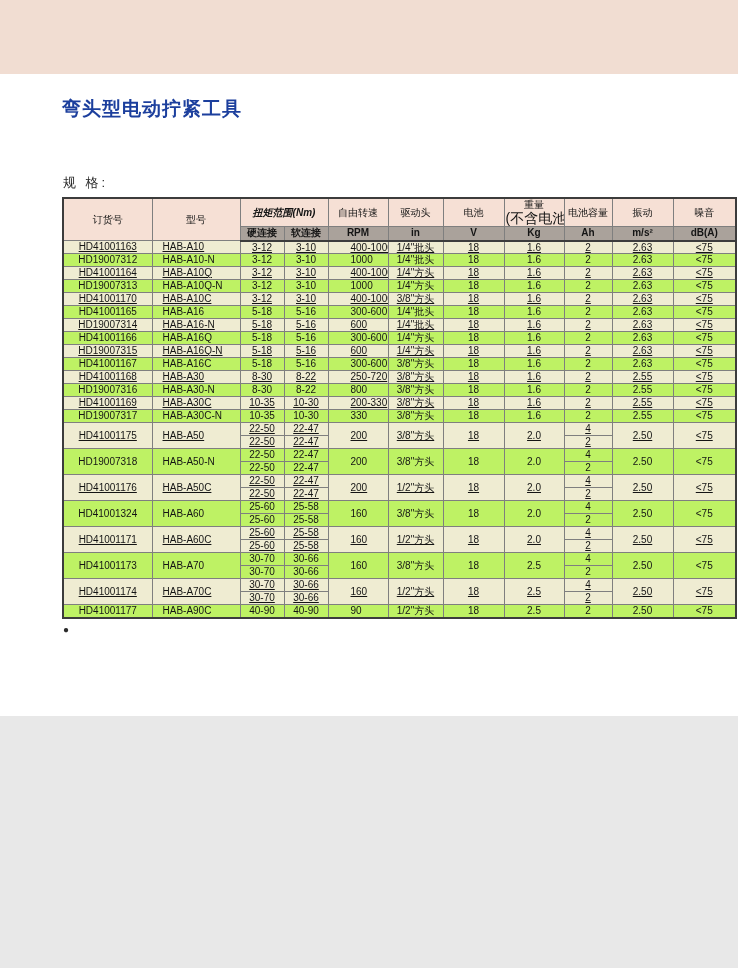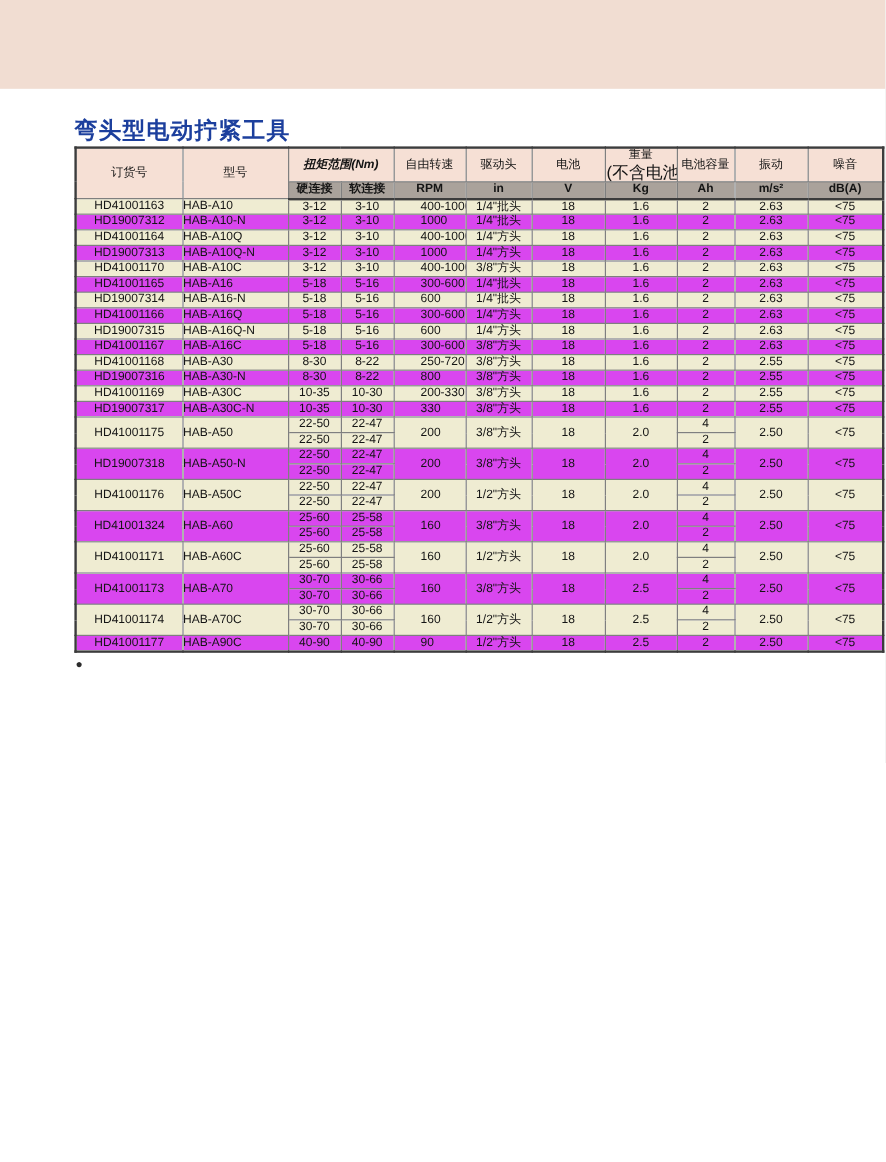--- a/index.html
+++ b/index.html
@@ -1,17 +1,17 @@
 <!DOCTYPE html>
 <html style="--band-bg: #f1ddd2; --title-blue: #1c3f9d; --header-bg: #f6e0d5; --unit-row-bg: #aaa29b; --row-alt-bg: #efecd2; --border-dark: #3c3c3c; --border-light: #7f7f7f;"><head>
 <meta charset="utf-8">
 <style>
   html,body { margin:0; padding:0; background:#e8e8e8; }
   .page {
-    width:738px; height:968px; margin:0 auto; background:#ffffff;
+    width:738px; height:716px; margin:0 auto; background:#ffffff;
     font-family:"Liberation Sans", sans-serif; position:relative; overflow:hidden;
   }
   .band { height:74px; background:var(--band-bg,#f1ddd2); }
   .title {
     margin:22px 0 0 62px; font-size:19px; font-weight:bold;
     color:var(--title-blue,#1c3f9d); letter-spacing:1px;
   }
   .spec-label {
     margin:52px 0 5px 63px; font-size:13px; color:#2b2b2b; letter-spacing:3px;
   }
@@ -24,37 +24,38 @@
     padding:0 1px; text-align:center; font-weight:normal;
     overflow:hidden; white-space:nowrap; line-height:1.15;
   }
   thead tr.top th { background:var(--header-bg,#f6e0d5); height:23px; }
   thead tr.top th.torque { font-weight:bold;font-style:italic; }
   thead tr.units th {
     background:var(--unit-row-bg,#aaa29b); height:13px; font-weight:bold;
     border-bottom:2px solid var(--border-dark,#3c3c3c);
   }
   .weight-sub { display:block; font-size:14px; margin-top:-1px; }
-  tbody tr { height:13px; background:#d946ef; }
-  tbody tr.alt { background:var(--row-alt-bg,#efecd2); }
-  tbody td.model { text-align:left; padding-left:0; }
+  tbody tr { height:13px; background:#bef264; }
+  tbody tr.alt { background:var(--row-alt-bg,#efecd2);text-decoration:underline; }
+  tbody td.model { text-align:left; padding-left:10px; }
   tbody td.rpm { text-align:left; padding-left:22px; }
   .footnote {
     margin:5px 0 0 63px; font-size:10px; color:#2b2b2b;
     display:flex; align-items:center; gap:4px;
   }
 </style>
 </head>
 <body>
 
 <div class="page">
   <div class="band"></div>
 
   <h1 class="title">弯头型电动拧紧工具</h1>
 
+  <div class="spec-label">规 格:</div>
 
   <table class="spec">
     <colgroup>
       <col style="width:89px">
         <col style="width:88px">
         <col style="width:44px">
         <col style="width:44px">
       <col style="width:60px">
         <col style="width:55px">
         <col style="width:61px">

